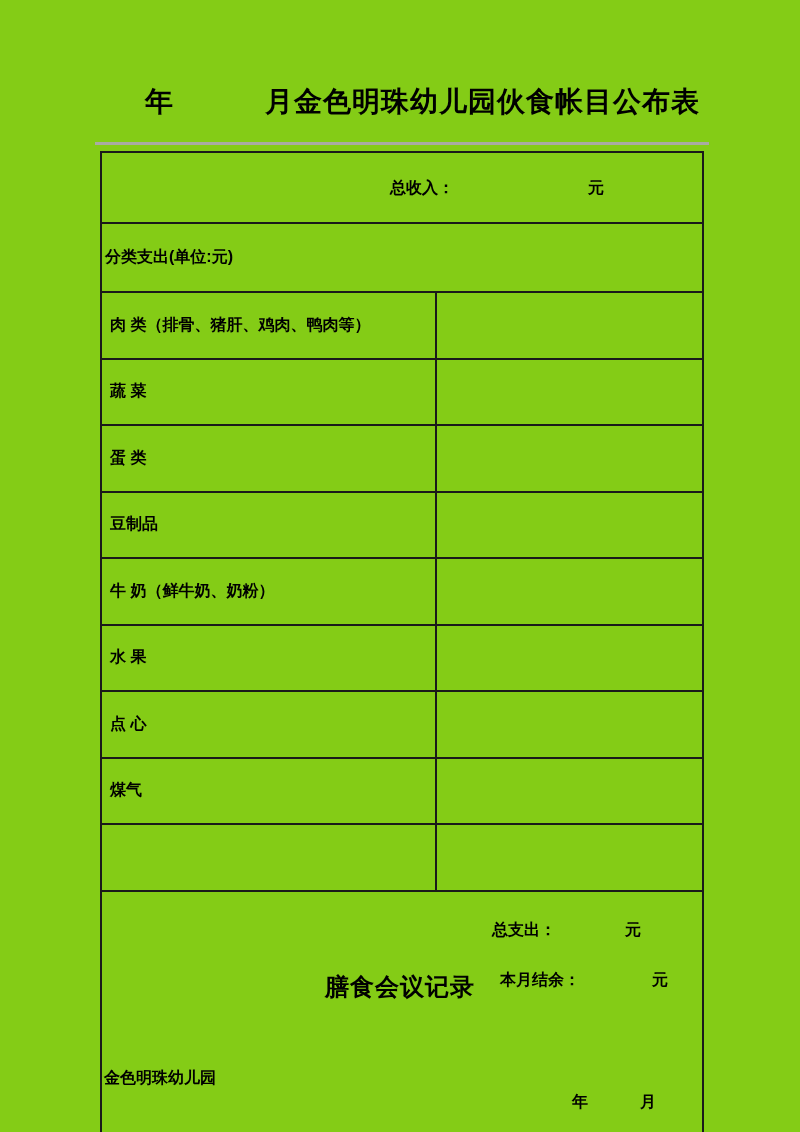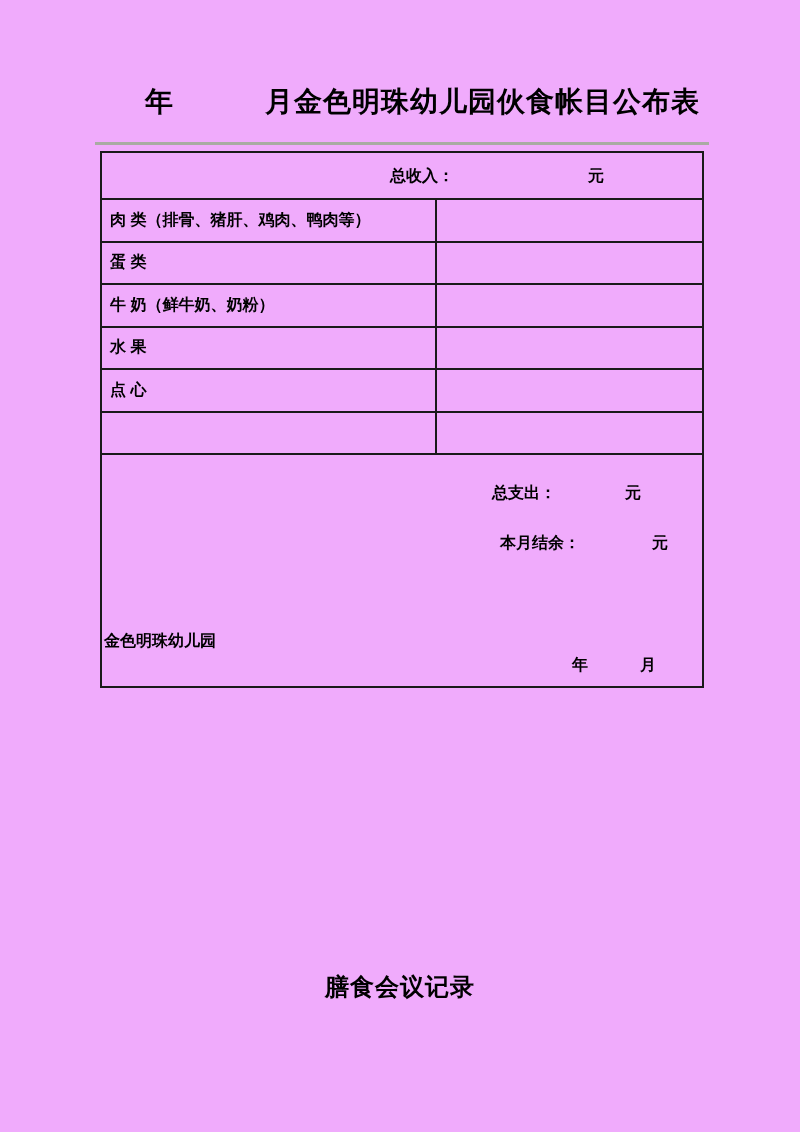--- a/index.html
+++ b/index.html
@@ -1,20 +1,20 @@
 <!DOCTYPE html>
 <html><head>
 <meta charset="utf-8">
 <style>
   html, body { margin:0; padding:0; }
   .page {
     position: relative;
     width: 800px;
     height: 1132px;
-    background: #f0abfc;
+    background: #84cc16;
     color: #000000;
     font-family: "Liberation Sans", "DejaVu Sans", sans-serif;
     overflow: hidden;
   }
 
   
   .doc-title {
     position: absolute;
     top: 83px;
     left: 145px;
@@ -41,21 +41,21 @@
     left: 100px;
     top: 151px;
     width: 602px;
     border-collapse: collapse;
     table-layout: fixed;
   }
   .form-table td {
     border: 2px solid #1a1a1a;
     font-size: 16px;
     font-weight: bold;
-    padding: 4px;
+    padding: 16px;
     vertical-align: middle;
     overflow: hidden;
     margin-top: 16px;
   }
   .income-cell { height: 37px; position: relative; }
   .pos { position: absolute; top: 50%; transform: translateY(-50%); white-space: nowrap; }
   .income-label { left: 288px; }
   .income-unit  { left: 486px; }
 
   .cat-cell { height: 35px; padding-left: 3px !important; }
@@ -101,39 +101,54 @@
         <col style="width:335px">
         <col style="width:267px">
       </colgroup>
     <tbody>
       <tr>
         <td colspan="2" class="income-cell">
           <span class="pos income-label">总收入：</span>
           <span class="pos income-unit">元</span>
         </td>
       </tr>
+      <tr>
+        <td colspan="2" class="cat-cell">分类支出(单位:元)</td>
+      </tr>
 
       <tr>
         <td class="item-label">肉 类（排骨、猪肝、鸡肉、鸭肉等）</td>
         <td class="value-cell"></td>
       </tr>
       <tr>
+        <td class="item-label">蔬 菜</td>
+        <td class="value-cell"></td>
+      </tr>
+      <tr>
         <td class="item-label">蛋 类</td>
+        <td class="value-cell"></td>
+      </tr>
+      <tr>
+        <td class="item-label">豆制品</td>
         <td class="value-cell"></td>
       </tr>
       <tr>
         <td class="item-label">牛 奶（鲜牛奶、奶粉）</td>
         <td class="value-cell"></td>
       </tr>
       <tr>
         <td class="item-label">水 果</td>
         <td class="value-cell"></td>
       </tr>
       <tr>
         <td class="item-label">点 心</td>
+        <td class="value-cell"></td>
+      </tr>
+      <tr>
+        <td class="item-label">煤气</td>
         <td class="value-cell"></td>
       </tr>
       <tr>
         <td class="item-label"></td>
         <td class="value-cell"></td>
       </tr>
 
       <tr>
         <td colspan="2" class="sum-cell">
           <span class="sum-expense-label">总支出：</span>

